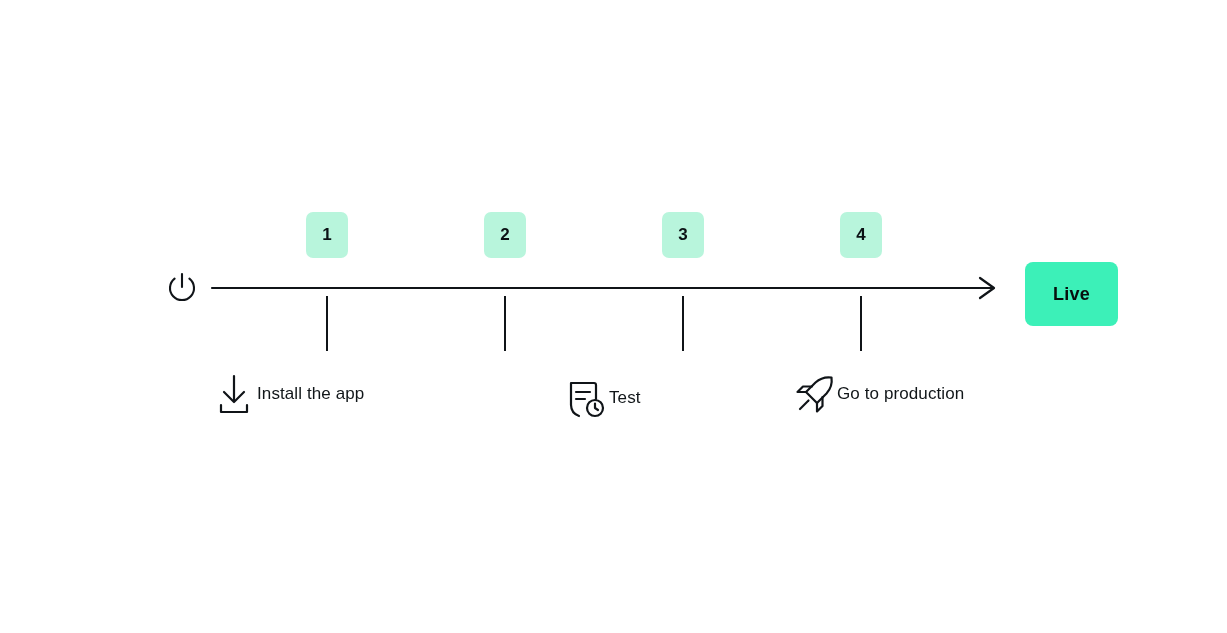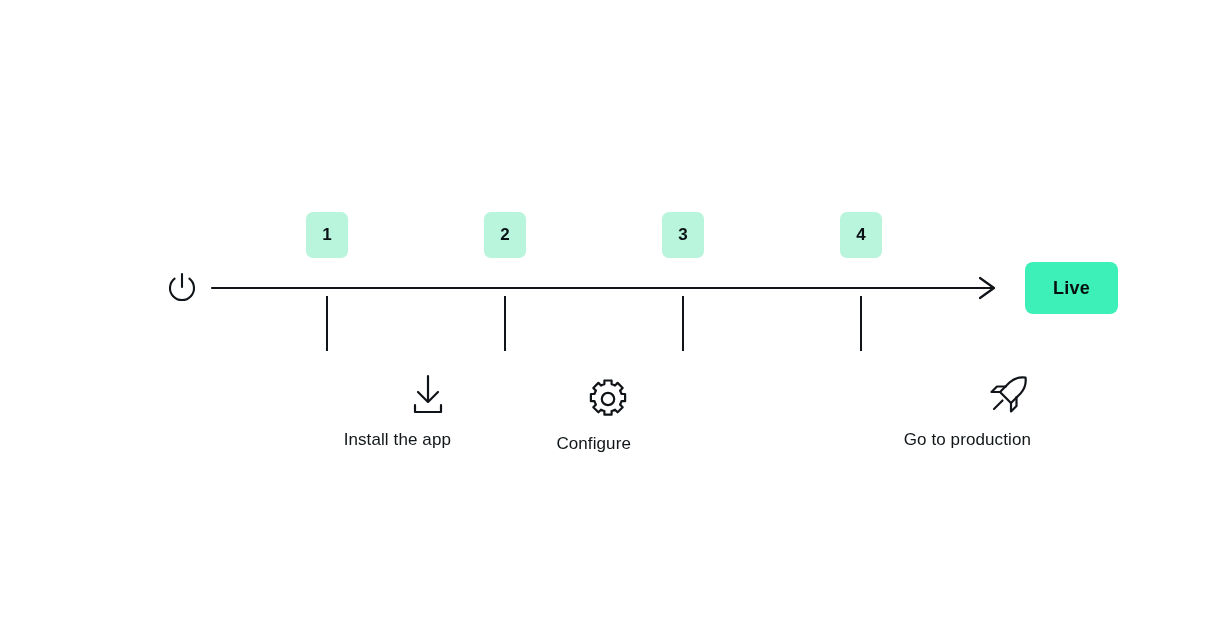--- a/index.html
+++ b/index.html
@@ -60,43 +60,43 @@
     top: 296px;
     width: 2px;
     height: 55px;
     background: #101418;
   }
 
   
   .step-node {
     position: absolute;
     display: flex;
-    flex-direction: column;
-    align-items: flex-end;
+    flex-direction: row;
+    align-items: flex-start;
   }
   .step-icon {
     width: 46px;
     height: 46px;
     display: block;
   }
   .step-label {
     margin-top: 12px;
     font-size: 17px;
     color: #111619;
     white-space: nowrap;
     letter-spacing: 0.1px;
   }
 
   
   .live-chip {
     position: absolute;
     left: 1025px;
     top: 262px;
     width: 93px;
-    height: 52px;
+    height: 64px;
     border-radius: 8px;
     display: flex;
     align-items: center;
     justify-content: center;
     font-size: 18px;
     font-weight: bold;
     color: #07100d;
     letter-spacing: 0.2px;
     user-select: none;
   }
@@ -142,30 +142,33 @@
     <span>
       <svg class="step-icon" viewBox="0 0 46 46" fill="none" stroke="#101418" stroke-width="2.2" stroke-linecap="round" stroke-linejoin="round">
         <line x1="23" y1="4" x2="23" y2="29"></line>
         <polyline points="13,20 23,30 33,20"></polyline>
         <polyline points="10,33 10,40 36,40 36,33"></polyline>
       </svg>
     </span>
     <span class="step-label" style="color: rgb(17, 22, 25);">Install the app</span>
   </div>
 
-  <div class="step-node" style="top: 376px; left: 391px; width: 240px;">
+
+  <div class="step-node" style="top: 376px; left: 563px; width: 240px;">
     <span>
       <svg class="step-icon" viewBox="0 0 46 46" fill="none" stroke="#101418" stroke-width="2.2" stroke-linecap="round" stroke-linejoin="round">
-        <path d="M19.4 4.5 h7.2 v3.6 a15 15 0 0 1 3.4 1.4 l2.6-2.6 5.1 5.1 -2.6 2.6 a15 15 0 0 1 1.4 3.4 h3.6 v7.2 h-3.6 a15 15 0 0 1 -1.4 3.4 l2.6 2.6 -5.1 5.1 -2.6-2.6 a15 15 0 0 1 -3.4 1.4 v3.6 h-7.2 v-3.6 a15 15 0 0 1 -3.4 -1.4 l-2.6 2.6 -5.1-5.1 2.6-2.6 a15 15 0 0 1 -1.4 -3.4 h-3.6 v-7.2 h3.6 a15 15 0 0 1 1.4 -3.4 l-2.6-2.6 5.1-5.1 2.6 2.6 a15 15 0 0 1 3.4 -1.4 z"></path>
-        <circle cx="23" cy="23" r="6.2"></circle>
+        <path d="M33 23 V9 a2 2 0 0 0 -2 -2 H8 v22 a12 12 0 0 0 8 11"></path>
+        <line x1="13" y1="16" x2="27" y2="16"></line>
+        <line x1="13" y1="23" x2="22" y2="23"></line>
+        <circle cx="32" cy="32" r="8"></circle>
+        <polyline points="32,27.5 32,32 35,34"></polyline>
       </svg>
     </span>
-    <span class="step-label" style="color: rgb(17, 22, 25);">Configure</span>
+    <span class="step-label" style="color: rgb(17, 22, 25);">Test</span>
   </div>
-
 
   <div class="step-node" style="top: 372px; left: 791px; width: 240px;">
     <span>
       <svg class="step-icon" viewBox="0 0 46 46" fill="none" stroke="#101418" stroke-width="2.2" stroke-linecap="round" stroke-linejoin="round">
         <path d="M24.5 10.5 C30 5.5 37 5 40.5 5.5 C41 9 40.5 16 35.5 21.5 L26 31 L15 20 Z"></path>
         <polyline points="15,20 6.5,20 12,14.5 21,14.5"></polyline>
         <polyline points="26,31 26,39.5 31.5,34 31.5,25"></polyline>
         <line x1="17.5" y1="28.5" x2="9" y2="37"></line>
       </svg>
     </span>

